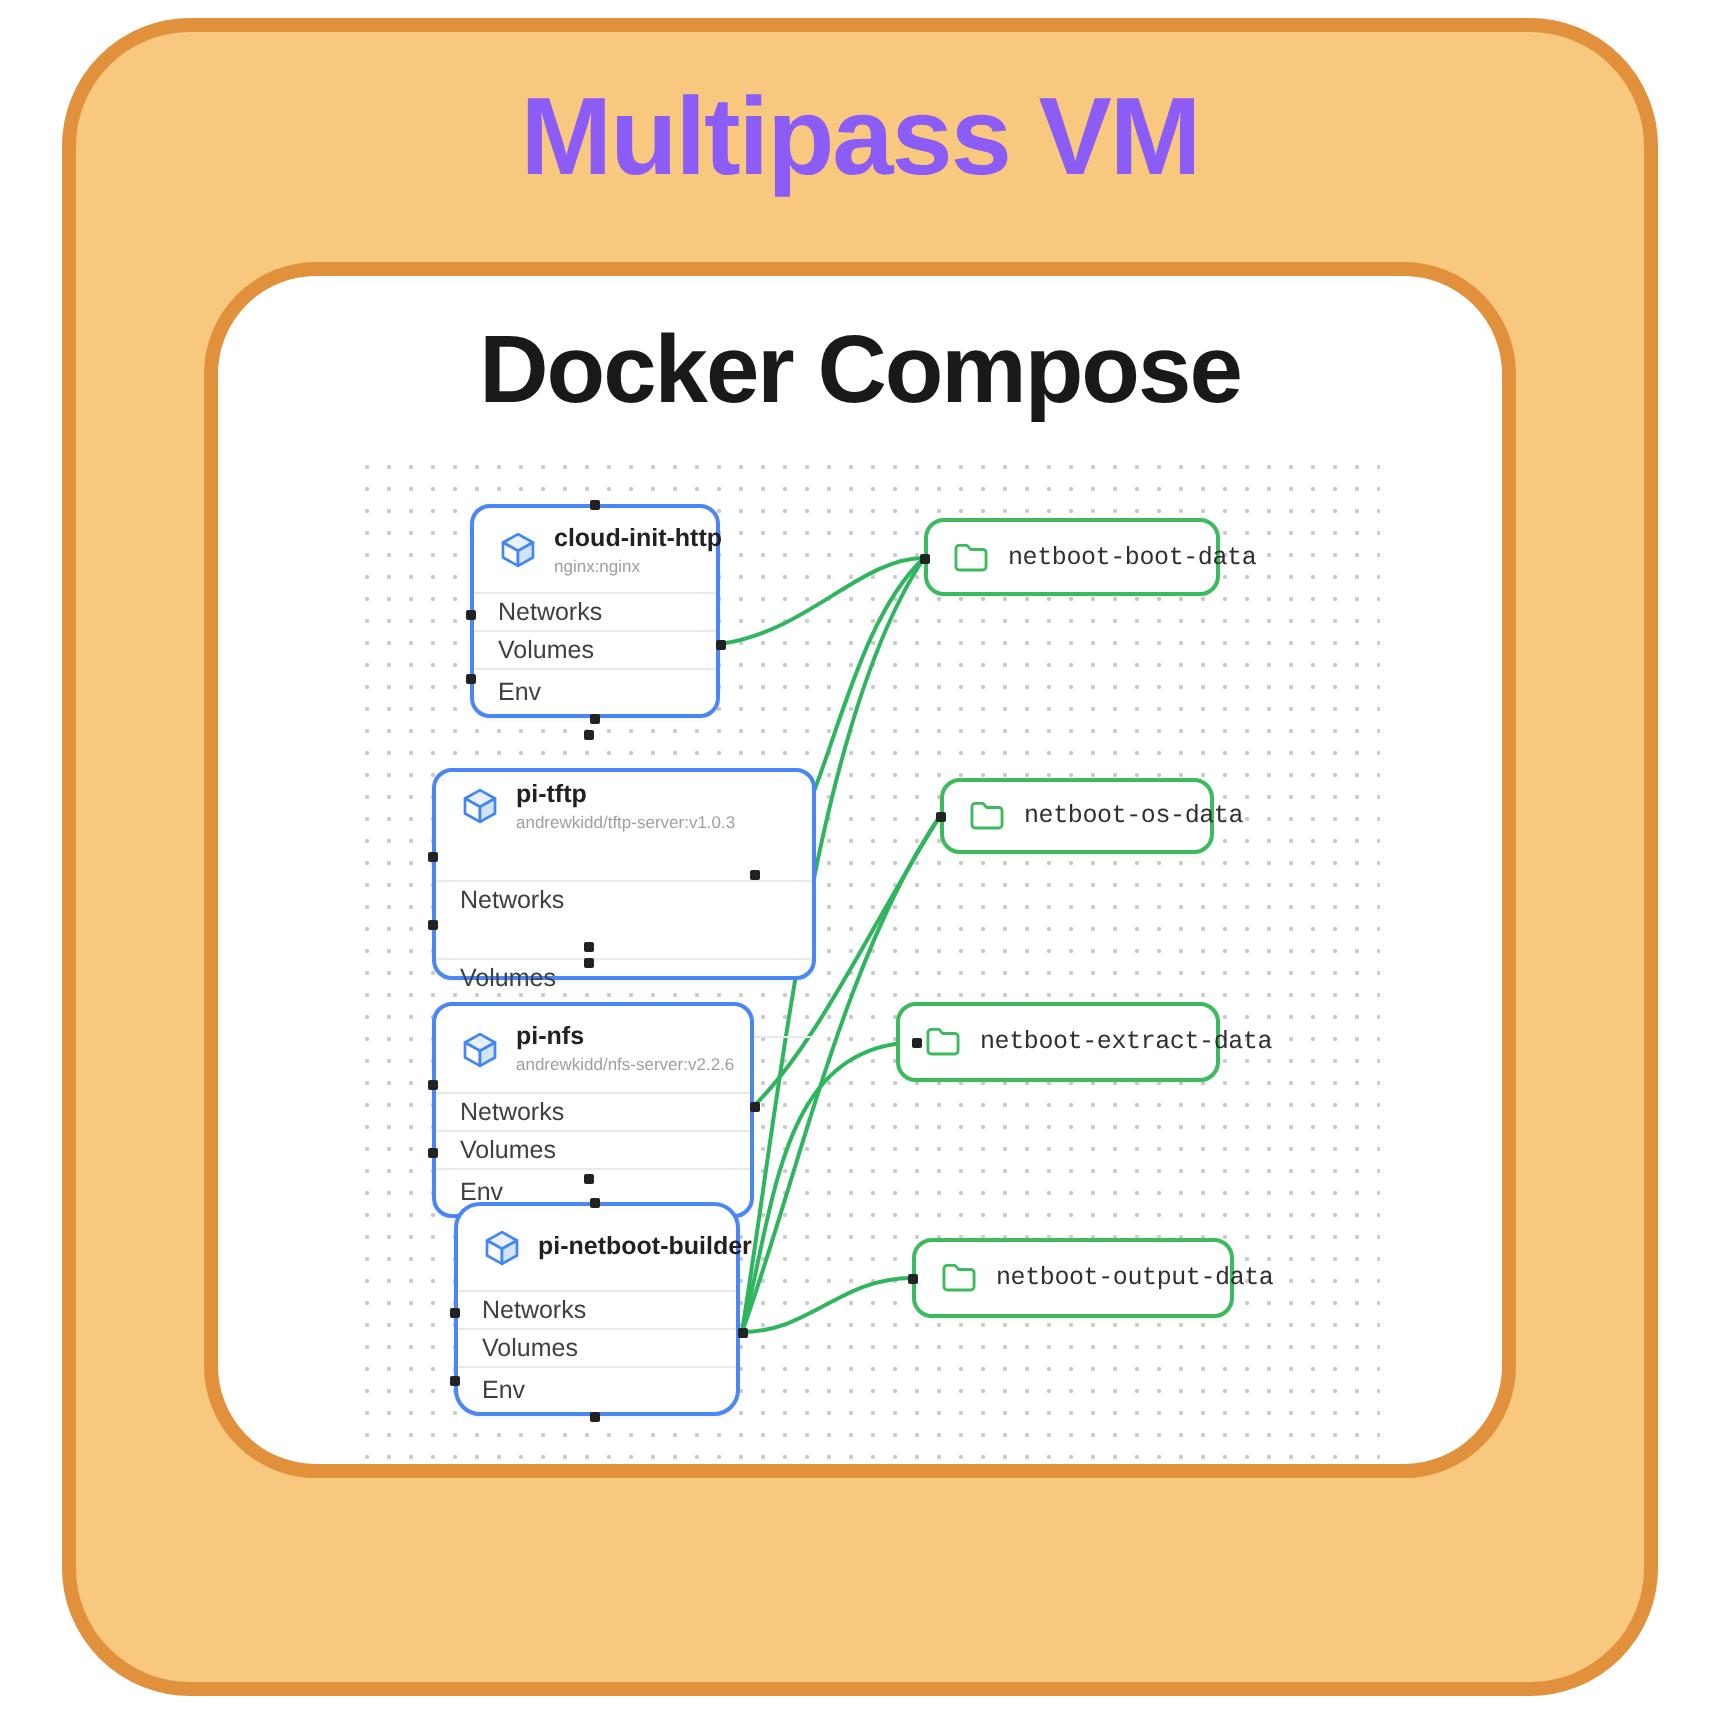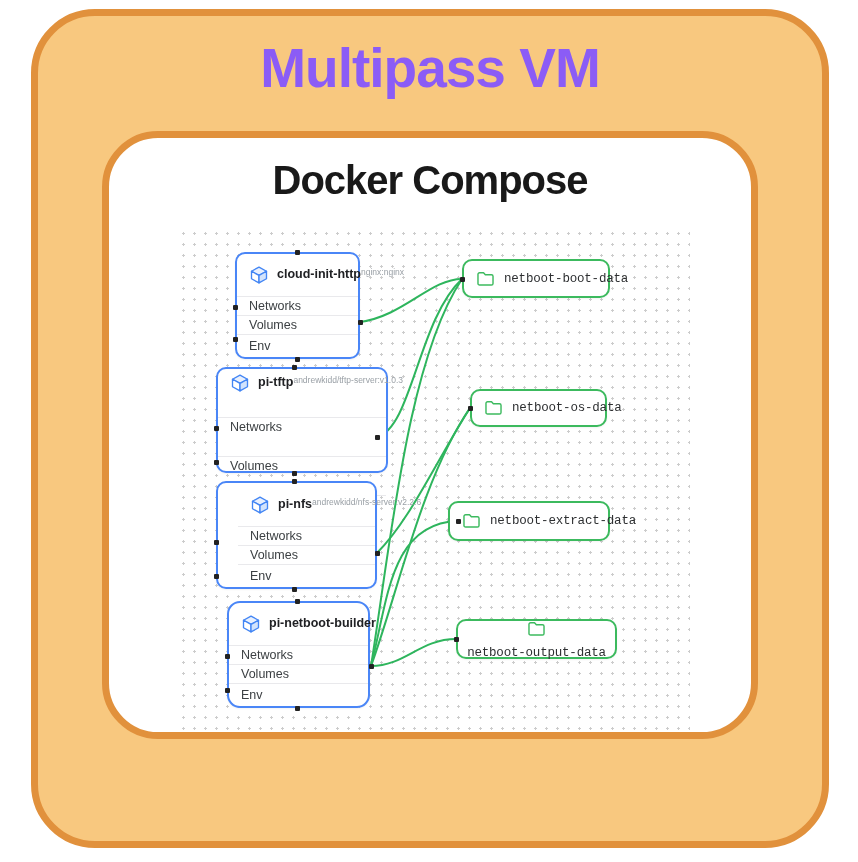--- a/index.html
+++ b/index.html
@@ -16,37 +16,37 @@
     position:absolute;left:31px;top:36px;width:798px;text-align:center;
     font-size:55px;font-weight:800;color:#8b5cf6;letter-spacing:-1px;
   }
   .inner-box{
     position:absolute;left:102px;top:131px;width:656px;height:608px;
     background:#ffffff;border:7px solid #e1913c;border-radius:56px;
     box-sizing:border-box;
   }
   .inner-title{
     position:absolute;left:102px;top:158px;width:656px;text-align:center;
-    font-size:40px;font-weight:700;color:#191919;letter-spacing:-1px;
+    font-size:48px;font-weight:700;color:#191919;letter-spacing:-1px;
   }
   .canvas{
     position:absolute;left:178px;top:228px;width:512px;height:508px;
     background-image:radial-gradient(circle,#cccccc 1px, transparent 1.2px);
     background-size:11px 11px;z-index:1;
   }
   .edges{position:absolute;left:0;top:0;width:858px;height:862px;z-index:3;pointer-events:none;}
   .edges path{fill:none;stroke:#2eb55d;stroke-width:2;stroke-linecap:round;}
 
   .service{
     position:absolute;background:#ffffff;border:2px solid #4a86f7;border-radius:10px;
     box-sizing:border-box;z-index:4;display:flex;flex-direction:column;
     box-shadow:0 1px 2px rgba(0,0,0,0.05);
   }
   .svc-header{flex:1;display:flex;align-items:center;gap:8px;padding:4px 10px 4px 12px;}
-  .svc-head-text{display:flex;flex-direction:row;line-height:1.25;}
+  .svc-head-text{display:flex;flex-direction:column;line-height:1.25;}
   .svc-name{font-size:12.5px;font-weight:700;color:#202124;white-space:nowrap;}
   .svc-image{font-size:8.5px;color:#9aa0a6;white-space:nowrap;}
   .svc-row{
     height:18px;flex:none;border-top:1px solid #e9e9ec;display:flex;align-items:center;
     padding-left:12px;font-size:12.5px;color:#3c4043;cursor:pointer;
   }
   .svc-row.last{flex:none;height:22px;}
   .pkg-icon{width:20px;height:20px;flex:none;}
 
   .volume{
@@ -91,40 +91,40 @@
     <div class="svc-head-text">
       <span class="svc-name">cloud-init-http</span>
       <span class="svc-image">nginx:nginx</span>
     </div>
   </div>
   <div class="svc-row">Networks</div>
   <div class="svc-row">Volumes</div>
   <div class="svc-row last">Env</div>
 </div>
 
-<div class="service" style="left:216px;top:367px;width:172px;height:106px;gap:20px;">
+<div class="service" style="left:216px;top:384px;width:192px;height:106px;gap:20px;">
   <div class="svc-header">
     <svg class="pkg-icon" viewBox="0 0 24 24">
       <g fill="#e8f0fe" stroke="#4285f4" stroke-width="1.6" stroke-linejoin="round">
         <path d="M12 2.5 L21 7.5 L12 12.5 L3 7.5 Z"></path>
         <path d="M3 7.5 L12 12.5 L12 21.5 L3 16.5 Z" fill="#ffffff"></path>
         <path d="M21 7.5 L12 12.5 L12 21.5 L21 16.5 Z" fill="#d2e3fc"></path>
       </g>
     </svg>
     <div class="svc-head-text">
       <span class="svc-name">pi-tftp</span>
       <span class="svc-image">andrewkidd/tftp-server:v1.0.3</span>
     </div>
   </div>
   <div class="svc-row">Networks</div>
   <div class="svc-row">Volumes</div>
   <div class="svc-row last">Env</div>
 </div>
 
-<div class="service" style="left:216px;top:481px;width:161px;height:108px;padding-left:20px;">
+<div class="service" style="left:216px;top:501px;width:161px;height:108px;">
   <div class="svc-header">
     <svg class="pkg-icon" viewBox="0 0 24 24">
       <g fill="#e8f0fe" stroke="#4285f4" stroke-width="1.6" stroke-linejoin="round">
         <path d="M12 2.5 L21 7.5 L12 12.5 L3 7.5 Z"></path>
         <path d="M3 7.5 L12 12.5 L12 21.5 L3 16.5 Z" fill="#ffffff"></path>
         <path d="M21 7.5 L12 12.5 L12 21.5 L21 16.5 Z" fill="#d2e3fc"></path>
       </g>
     </svg>
     <div class="svc-head-text">
       <span class="svc-name">pi-nfs</span>
@@ -169,21 +169,21 @@
   <span class="vol-name">netboot-os-data</span>
 </div>
 
 <div class="volume" style="left:448px;top:501px;width:162px;height:40px;">
   <svg class="folder-icon" viewBox="0 0 24 20">
     <path d="M2.5 4 a2 2 0 0 1 2-2 h5 l2.3 2.6 h7.7 a2 2 0 0 1 2 2 v9 a2 2 0 0 1 -2 2 h-15 a2 2 0 0 1 -2-2 Z" fill="none" stroke="#3cba5e" stroke-width="1.8" stroke-linejoin="round"></path>
   </svg>
   <span class="vol-name">netboot-extract-data</span>
 </div>
 
-<div class="volume" style="left:456px;top:619px;width:161px;height:40px;flex-direction:column;">
+<div class="volume" style="left:456px;top:619px;width:161px;height:40px;">
   <svg class="folder-icon" viewBox="0 0 24 20">
     <path d="M2.5 4 a2 2 0 0 1 2-2 h5 l2.3 2.6 h7.7 a2 2 0 0 1 2 2 v9 a2 2 0 0 1 -2 2 h-15 a2 2 0 0 1 -2-2 Z" fill="none" stroke="#3cba5e" stroke-width="1.8" stroke-linejoin="round"></path>
   </svg>
   <span class="vol-name">netboot-output-data</span>
 </div>
 
 <div class="h" style="left:295px;top:250px;"></div>
 <div class="h" style="left:295px;top:357px;"></div>
 <div class="h" style="left:233px;top:305px;"></div>
 <div class="h" style="left:233px;top:337px;"></div>

